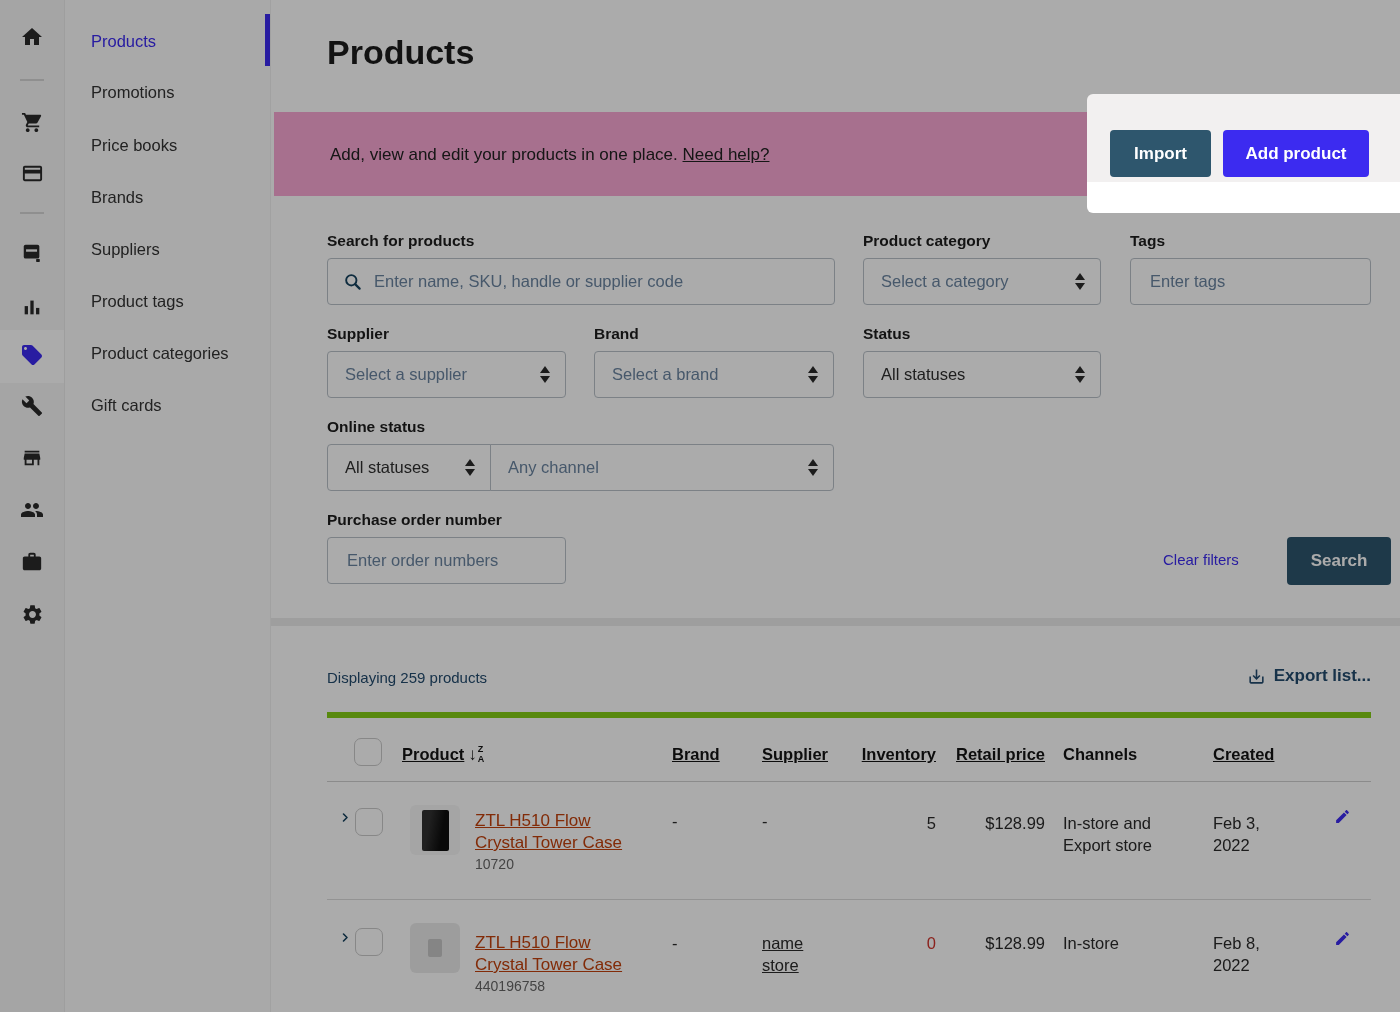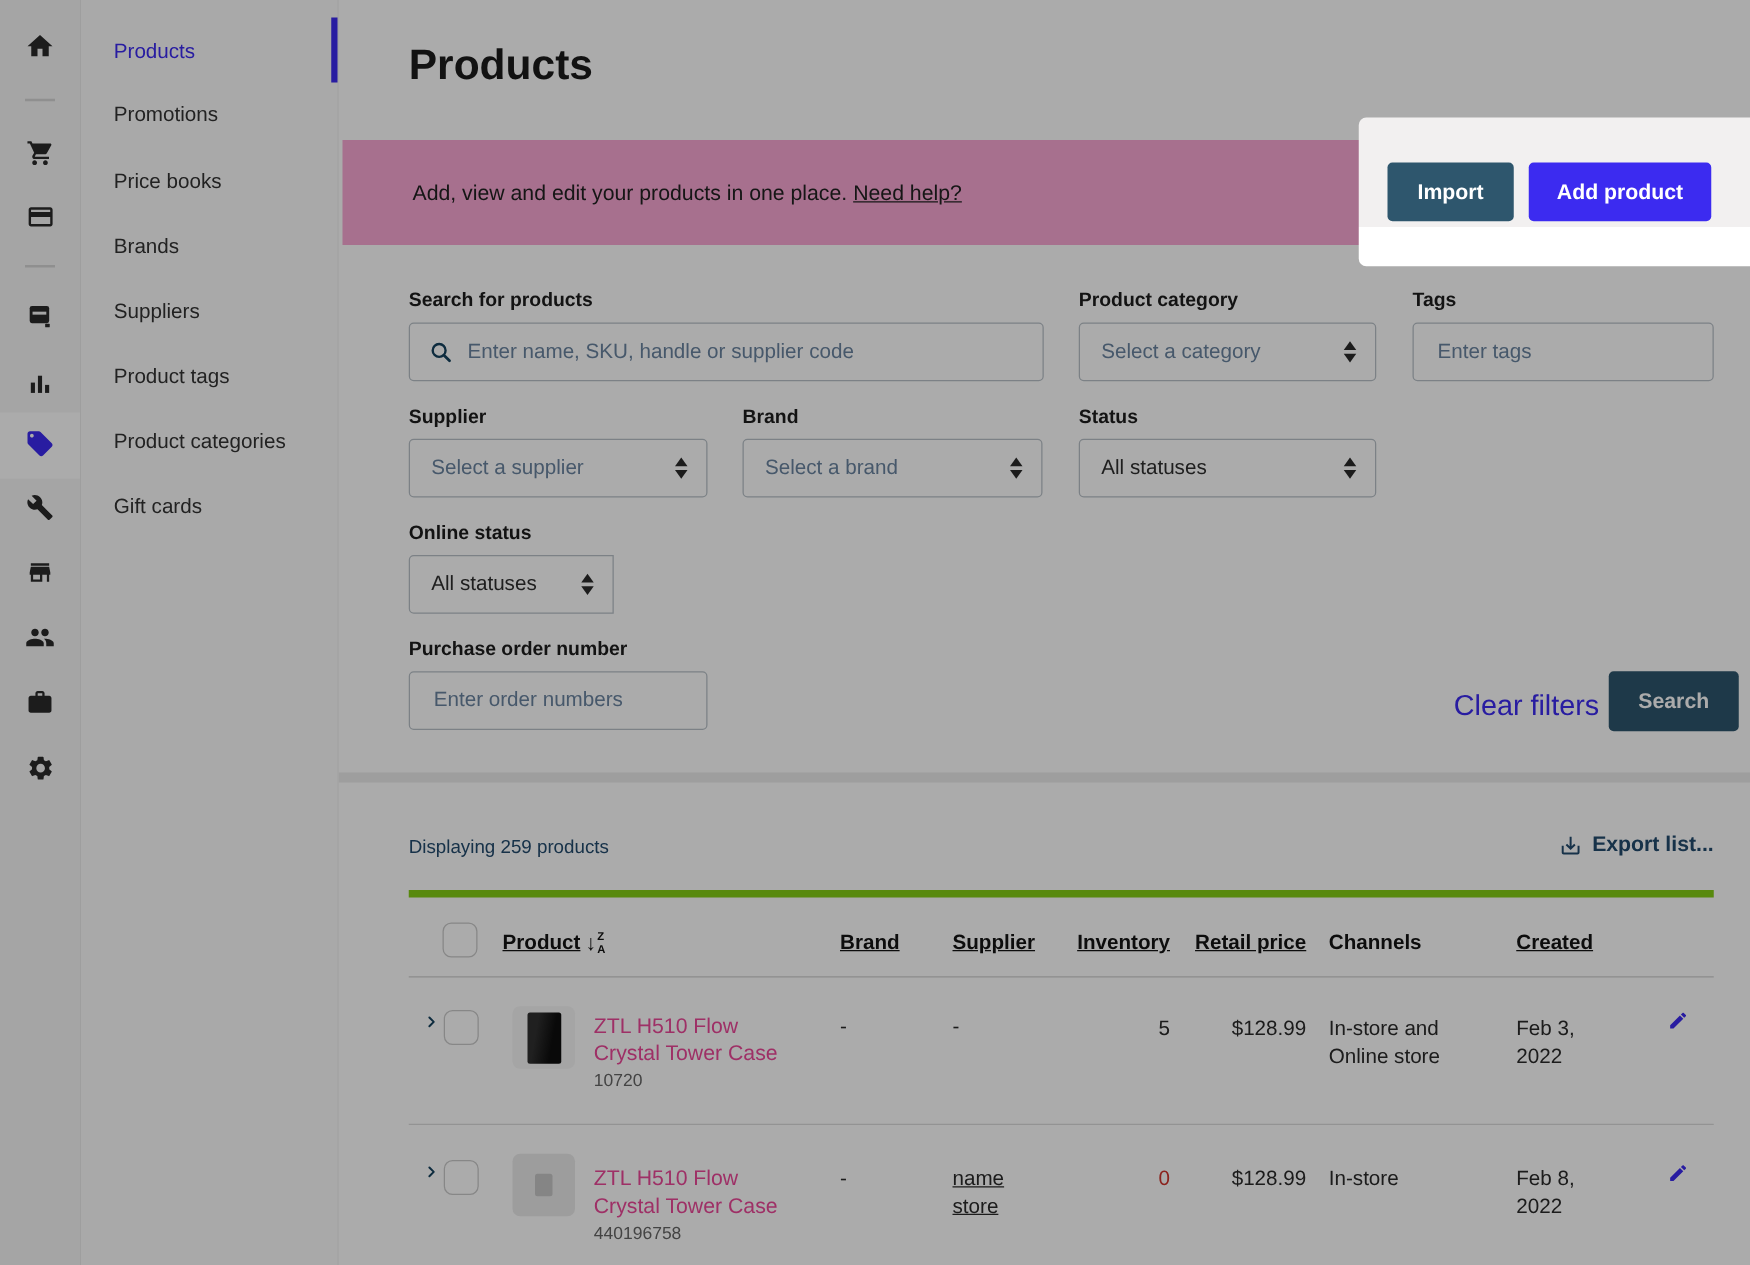--- a/index.html
+++ b/index.html
@@ -31,21 +31,21 @@
   .field{position:absolute;height:47px;border:1px solid #b9c1c8;border-radius:4px;background:#fff;
          display:flex;align-items:center;box-sizing:border-box;font-size:16.5px;}
   .field input{border:none;outline:none;flex:1;font:inherit;background:transparent;color:#333;min-width:0;}
   .field input::placeholder{color:#6a84a0;opacity:1;}
   .sel-value{flex:1;padding-left:17px;color:#6a84a0;white-space:nowrap;overflow:hidden;}
   .sel-value.dark{color:#2f2f2f;}
   .sel-arrows{display:flex;flex-direction:column;gap:3px;margin-right:15px;align-items:center;}
   .sel-arrows .up{width:0;height:0;border-left:5px solid transparent;border-right:5px solid transparent;border-bottom:7px solid #2b2b2b;}
   .sel-arrows .dn{width:0;height:0;border-left:5px solid transparent;border-right:5px solid transparent;border-top:7px solid #2b2b2b;}
   .search-ico{margin:0 10px 0 15px;display:flex;}
-  .link-clear{position:absolute;left:892px;top:551px;font-size:23px;color:#3c2bf0;cursor:pointer;}
+  .link-clear{position:absolute;left:892px;top:551px;font-size:15px;color:#3c2bf0;cursor:pointer;}
   .btn{display:flex;align-items:center;justify-content:center;color:#fff;font-weight:bold;font-size:17px;border-radius:4px;cursor:pointer;}
   .btn-search{position:absolute;left:996px;top:537px;width:104px;height:48px;background:#2e566d;margin-left:20px;}
   .section-gap{position:absolute;left:0;top:618px;width:100%;height:8px;background:#ececec;}
 
   
   .summary{position:absolute;left:56px;top:669px;font-size:15px;color:#234b6e;}
   .export{position:absolute;right:29px;top:666px;display:flex;align-items:center;gap:8px;color:#234b6e;font-size:17px;font-weight:600;cursor:pointer;}
   .thead{position:absolute;left:56px;top:712px;width:1044px;height:70px;border-top:6px solid #84cc16;border-bottom:1px solid #cfcfcf;box-sizing:border-box;}
   .th{position:absolute;top:27px;font-size:16.5px;font-weight:bold;color:#141414;text-decoration:underline;white-space:nowrap;cursor:pointer;}
   .th.plain{text-decoration:none;cursor:default;}
@@ -56,21 +56,21 @@
   .sort-ico .za{display:flex;flex-direction:column;font-size:9px;font-weight:bold;color:#141414;line-height:1.05;margin-left:1px;}
   .checkbox{position:absolute;width:28px;height:28px;background:#fff;border:1px solid #c9c9c9;border-radius:7px;box-sizing:border-box;cursor:pointer;}
   .row{position:absolute;left:56px;width:1044px;}
   .row1{top:782px;height:118px;border-bottom:1px solid #dcdcdc;box-sizing:border-box;}
   .row2{top:900px;height:112px;}
   .chev{position:absolute;left:12px;display:flex;cursor:pointer;}
   .pimg{position:absolute;left:83px;width:50px;height:50px;border-radius:6px;background:#f6f6f6;display:flex;align-items:center;justify-content:center;}
   .tower{width:27px;height:41px;background:linear-gradient(100deg,#303030 28%,#0e0e0e 70%);border-radius:2px;}
   .pimg.placeholder{background:#ebebeb;}
   .ph-inner{width:14px;height:18px;background:#c6c6c6;border-radius:2px;}
-  .pname{position:absolute;left:148px;width:162px;font-size:17px;line-height:22px;color:#ec4899;cursor:pointer;}
+  .pname{position:absolute;left:148px;width:162px;font-size:17px;line-height:22px;color:#c2410c;text-decoration:underline;cursor:pointer;}
   .psku{position:absolute;left:148px;font-size:14px;color:#666;}
   .cell{position:absolute;font-size:16.5px;color:#2b2b2b;line-height:22px;}
   .cell.num{text-align:right;}
   .cell.low{color:#d0342c;}
   .cell.linkcell{text-decoration:underline;cursor:pointer;width:58px;}
   .pencil{position:absolute;left:1007px;display:flex;cursor:pointer;}
 
   
   .dim{position:absolute;inset:0;background:rgba(0,0,0,0.33);z-index:40;}
   .spotlight{position:absolute;left:1087px;top:94px;width:304px;height:119px;z-index:50;border-radius:6px;
@@ -224,20 +224,27 @@
     </div>
 
     <div class="flabel" style="left:56px;top:418px">Online status</div>
     <div class="field" style="left:56px;top:444px;width:164px;border-radius:4px 0 0 4px">
       <span class="sel-value dark" style="padding-left:17px">All statuses</span>
       <span class="sel-arrows">
           <i class="up"></i>
           <i class="dn"></i>
         </span>
     </div>
+    <div class="field" style="left:219px;top:444px;width:344px;border-radius:0 4px 4px 0">
+      <span class="sel-value">Any channel</span>
+      <span class="sel-arrows">
+          <i class="up"></i>
+          <i class="dn"></i>
+        </span>
+    </div>
 
     <div class="flabel" style="left:56px;top:511px">Purchase order number</div>
     <div class="field" style="left:56px;top:537px;width:239px;padding-left:17px">
       <input type="text" placeholder="Enter order numbers" style="">
     </div>
 
     <div class="link-clear">Clear filters</div>
     <div class="btn btn-search">Search</div>
 
     <div class="section-gap"></div>
@@ -281,21 +288,21 @@
       <div class="checkbox" style="left:28px;top:26px"></div>
       <div class="pimg" style="top:23px">
           <div class="tower"></div>
         </div>
       <div class="pname" style="top:28px">ZTL H510 Flow Crystal Tower Case</div>
       <div class="psku" style="top:74px">10720</div>
       <div class="cell" style="left:345px;top:28px">-</div>
       <div class="cell" style="left:435px;top:28px">-</div>
       <div class="cell num" style="left:520px;top:30px;width:89px">5</div>
       <div class="cell num" style="left:620px;top:30px;width:98px">$128.99</div>
-      <div class="cell" style="left:736px;top:30px;width:115px">In-store and Online store</div>
+      <div class="cell" style="left:736px;top:30px;width:115px">In-store and Export store</div>
       <div class="cell" style="left:886px;top:30px;width:60px">Feb 3, 2022</div>
       <div class="pencil" style="top:26px">
         <svg width="17" height="17" viewBox="0 0 24 24" fill="#3c2bf0">
             <path d="M3 17.25V21h3.75L17.81 9.94l-3.75-3.75L3 17.25zM20.71 7.04c.39-.39.39-1.02 0-1.41l-2.34-2.34c-.39-.39-1.02-.39-1.41 0l-1.83 1.83 3.75 3.75 1.83-1.83z"></path>
           </svg>
       </div>
     </div>
 
     <div class="row row2">
       <div class="chev" style="top:30px">

